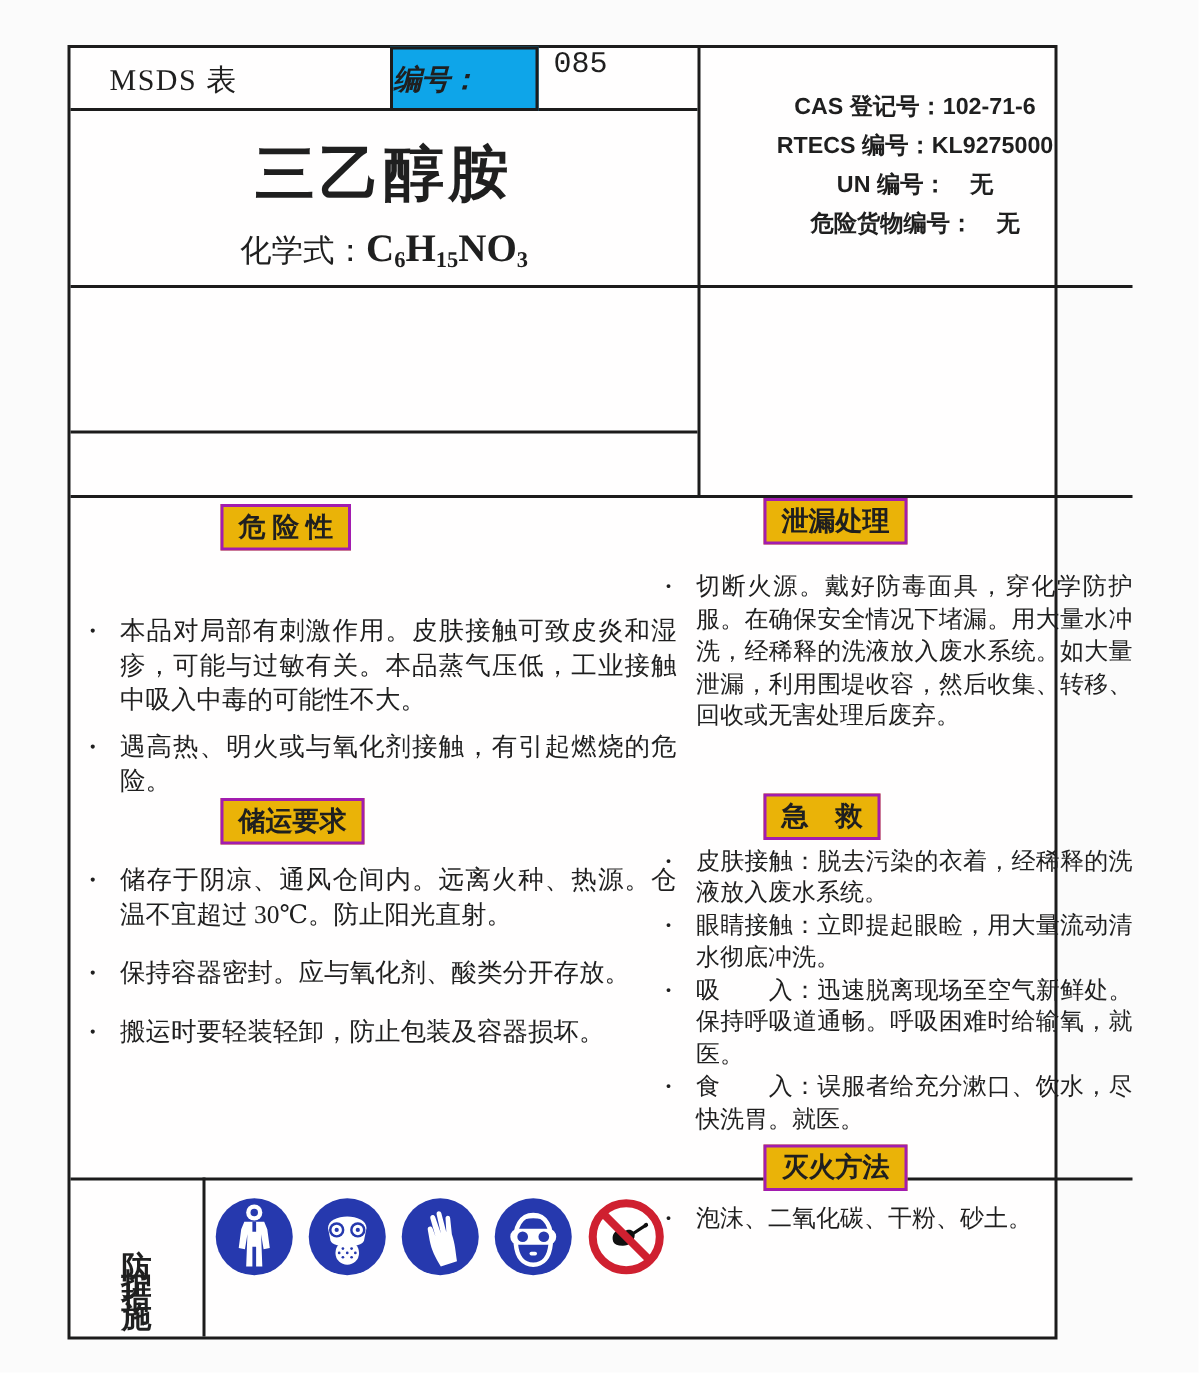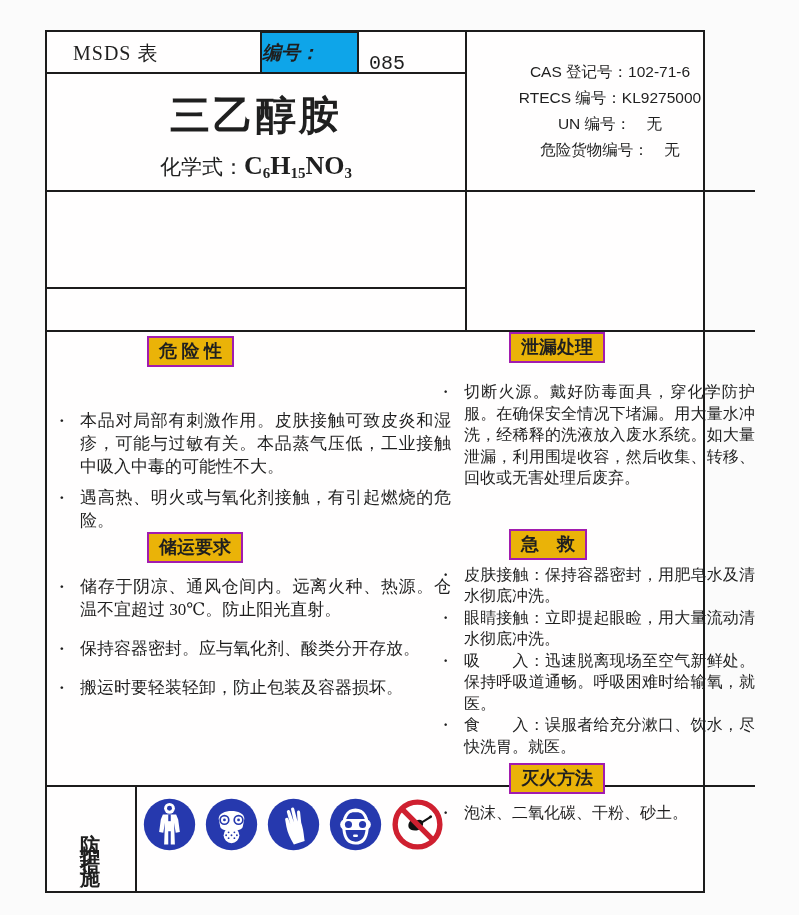--- a/index.html
+++ b/index.html
@@ -16,33 +16,33 @@
   .hline{height:2px;}
   .vline{width:2px;}
   
   .msds-label{position:absolute;left:26px;top:8px;font-size:20px;letter-spacing:1px;}
   .no-box{
     position:absolute;left:213px;top:-1px;width:99px;height:43px;
     border:2px solid #1c1c1c;box-sizing:border-box;
     display:flex;align-items:center;justify-content:flex-start;
     font-size:19px;font-weight:bold;background:#0ea5e9;font-style:italic;
   }
-  .no-value{position:absolute;left:322px;top:20px;font-size:20px;font-family:"Liberation Mono","DejaVu Sans Mono",monospace;}
+  .no-value{position:absolute;left:322px;top:0;font-size:20px;font-family:"Liberation Mono","DejaVu Sans Mono",monospace;}
   
   .title-cell{position:absolute;left:0;top:42px;width:418px;height:116px;text-align:center;}
   .chem-name{margin-top:14px;font-size:40px;font-weight:bold;letter-spacing:3px;}
   .formula-line{margin-top:8px;font-size:21px;}
   .fm{font-size:26px;font-weight:bold;}
   .fs{font-size:15px;font-weight:bold;vertical-align:-4px;}
   
   .registry{
     position:absolute;left:420px;top:0;width:286px;height:158px;
     display:flex;flex-direction:column;justify-content:center;align-items:center;
     font-family:"Liberation Sans","DejaVu Sans",sans-serif;
-    font-weight:normal;font-size:15.5px;line-height:26px;text-align:center;
+    font-weight:bold;font-size:15.5px;line-height:26px;text-align:center;
   }
   
   .col{position:absolute;top:298px;}
   .col-left{left:12px;width:392px;}
   .col-right{left:396px;width:312px;}
   .sec-title{
     width:fit-content;border:2px solid #a21caf;padding:1px 10px 2px 10px;
     font-size:18px;font-weight:bold;background:#eab308;
   }
   .item{display:flex;gap:9px;}
@@ -133,21 +133,21 @@
 
     <div class="item mt18">
       <span class="bullet">·</span>
       <span class="itext">切断火源。戴好防毒面具，穿化学防护服。在确保安全情况下堵漏。用大量水冲洗，经稀释的洗液放入废水系统。如大量泄漏，利用围堤收容，然后收集、转移、回收或无害处理后废弃。</span>
     </div>
 
     <div class="sec-title ml-right mt26">急　救</div>
 
     <div class="item mt4">
       <span class="bullet">·</span>
-      <span class="itext">皮肤接触：保持容器密封，用肥皂水及清水彻底冲洗。</span>
+      <span class="itext">皮肤接触：脱去污染的衣着，经稀释的洗液放入废水系统。</span>
     </div>
     <div class="item">
       <span class="bullet">·</span>
       <span class="itext">眼睛接触：立即提起眼睑，用大量流动清水彻底冲洗。</span>
     </div>
     <div class="item">
       <span class="bullet">·</span>
       <span class="itext">吸　　入：迅速脱离现场至空气新鲜处。保持呼吸道通畅。呼吸困难时给输氧，就医。</span>
     </div>
     <div class="item">

